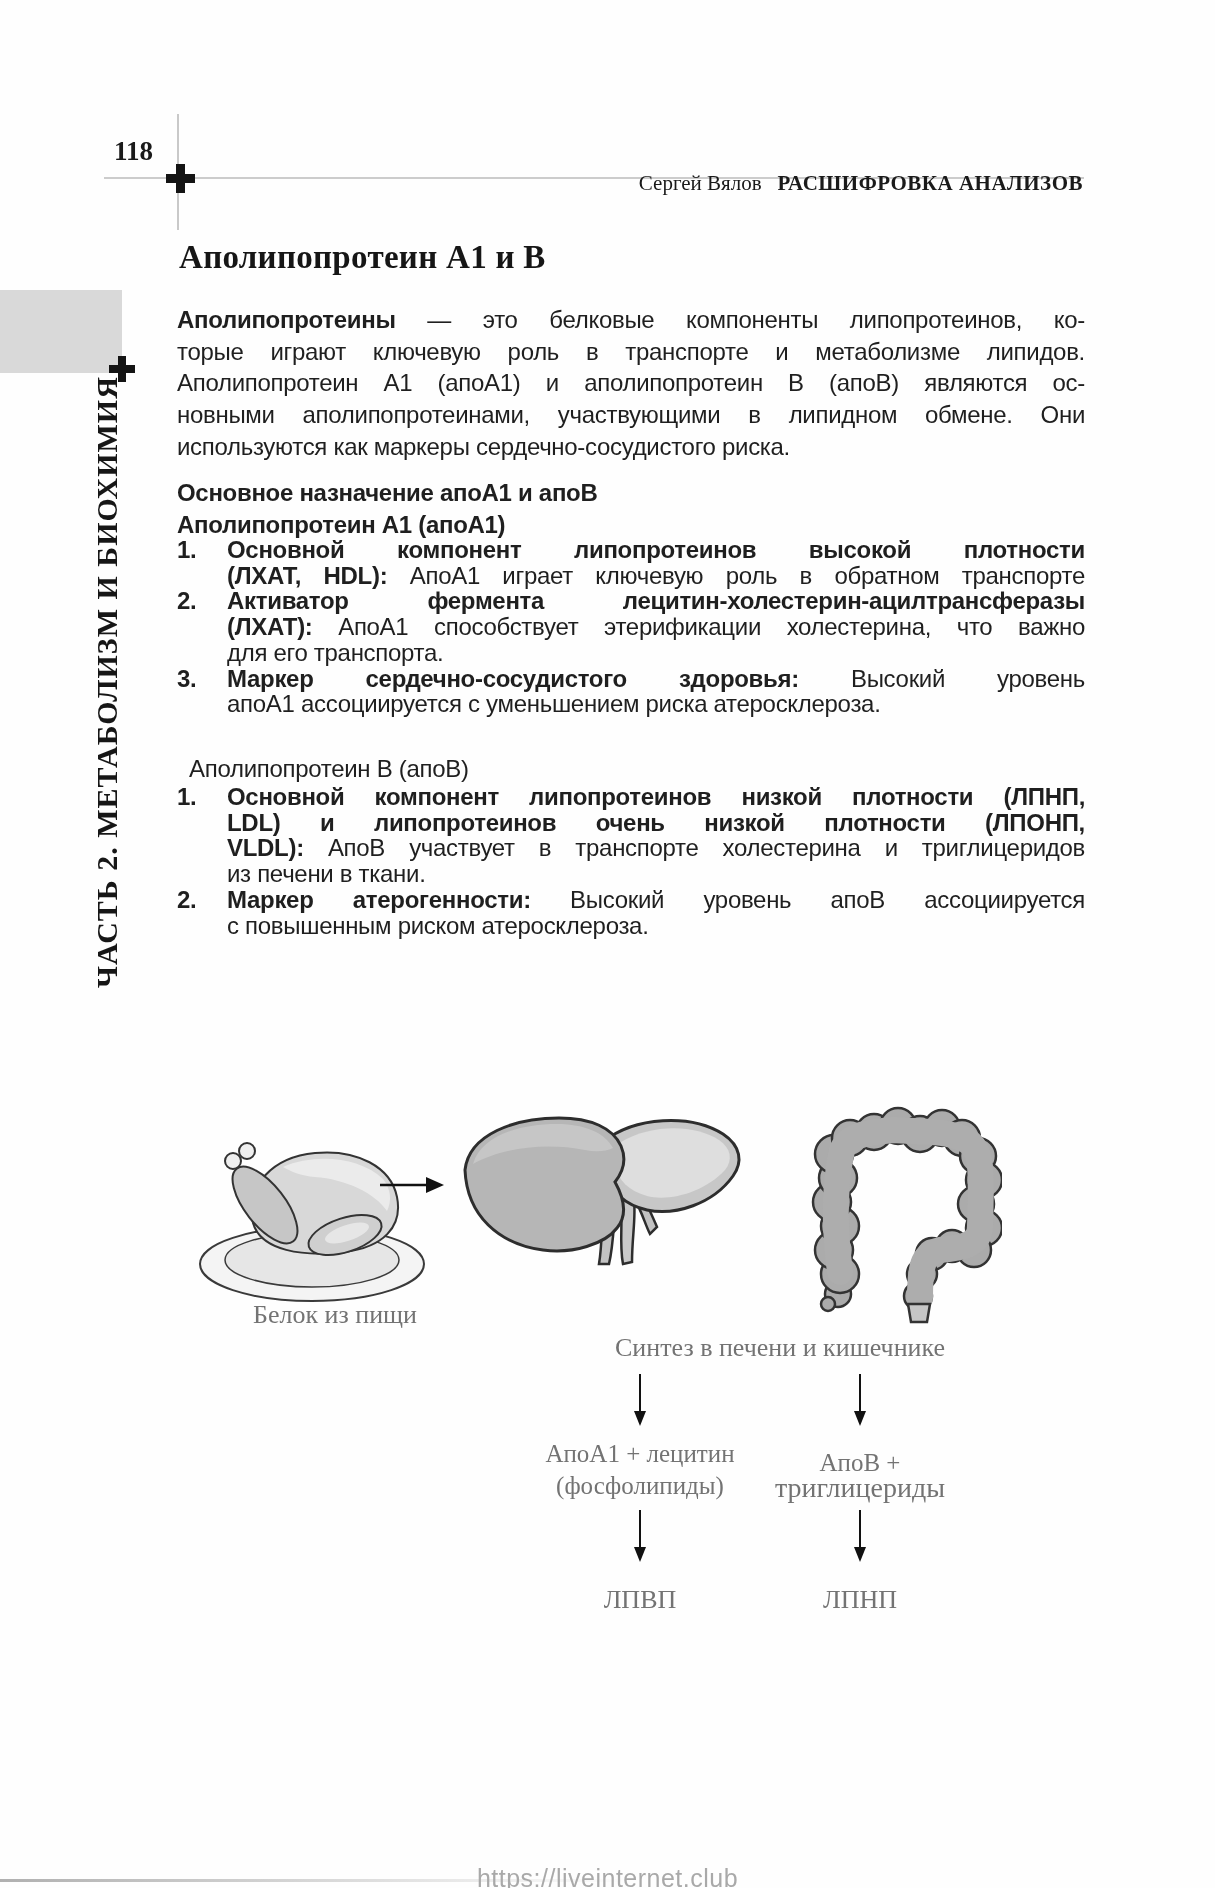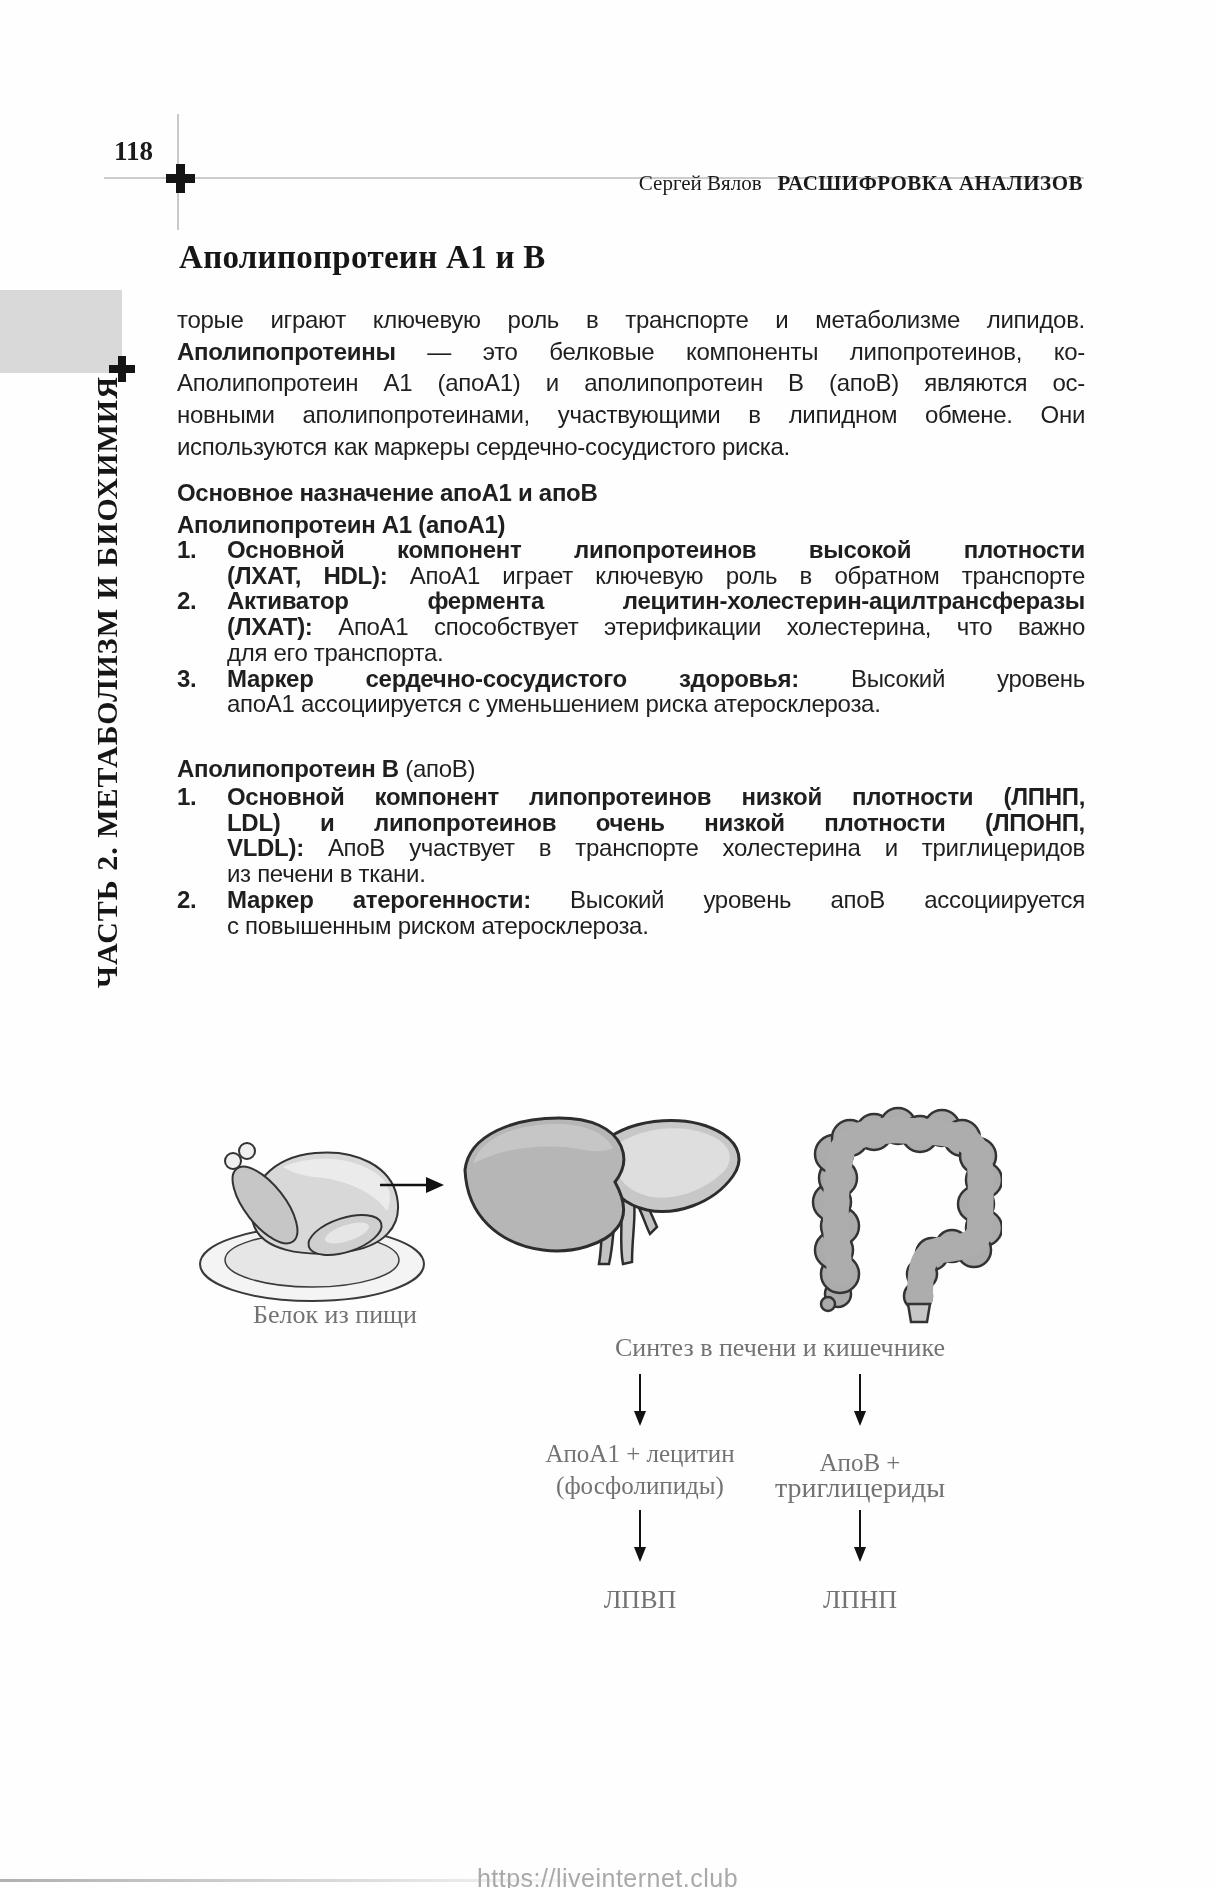--- a/index.html
+++ b/index.html
@@ -28,21 +28,21 @@
     font-family:"Liberation Serif",serif;font-weight:bold;font-size:30px;
     letter-spacing:1px;color:#161616;text-align:center;white-space:nowrap;
   }
   
   .doc-title{left:179px;top:239px;font-family:"Liberation Serif",serif;font-weight:bold;font-size:33px;color:#161616;letter-spacing:0.3px;}
   .textcol{left:177px;width:908px;font-size:24px;letter-spacing:-0.3px;}
   .intro{top:304px;line-height:31.7px;}
   .h2{top:479px;font-weight:bold;font-size:24px;}
   .h3a{top:511px;font-weight:bold;font-size:24px;}
   .h3b{top:755px;font-size:24px;}
-  .h3b .b{font-weight:bold;}
+  .h3b .b{font-weight:normal;margin-left:12px;}
   .lista{top:537px;line-height:25.7px;}
   .listb{top:784px;line-height:25.7px;}
   .li{position:relative;padding-left:50px;}
   .num{position:absolute;left:0;top:0;font-weight:bold;}
   .jl{text-align:justify;text-align-last:justify;}
   .jl-end{text-align:justify;text-align-last:left;}
   .b{font-weight:bold;}
   
   .diag-label{font-family:"Liberation Serif",serif;font-size:26px;color:#737373;text-align:center;white-space:nowrap;}
   .lbl-food{left:215px;top:1300px;width:240px;}
@@ -78,22 +78,22 @@
   <div class="abs side-tab"></div>
   <div class="abs plus plus-small" style="left:109px;top:356px;width:26px;height:26px;">
     <span class="pv"></span>
       <span class="ph"></span>
   </div>
   <div class="abs side-label">ЧАСТЬ 2. МЕТАБОЛИЗМ И БИОХИМИЯ</div>
 
   <div class="abs doc-title">Аполипопротеин А1 и В</div>
 
   <div class="abs textcol intro">
+    <div class="jl"><span class="b">Аполипопротеины</span><span> — это белковые компоненты липопротеинов, ко-</span></div>
     <div class="jl"><span>торые играют ключевую роль в транспорте и метаболизме липидов.</span></div>
-    <div class="jl"><span class="b">Аполипопротеины</span><span> — это белковые компоненты липопротеинов, ко-</span></div>
     <div class="jl"><span>Аполипопротеин А1 (апоА1) и аполипопротеин В (апоВ) являются ос-</span></div>
     <div class="jl"><span>новными аполипопротеинами, участвующими в липидном обмене. Они</span></div>
     <div class="jl-end"><span>используются как маркеры сердечно-сосудистого риска.</span></div>
   </div>
 
   <div class="abs textcol h2">Основное назначение апоА1 и апоВ</div>
   <div class="abs textcol h3a">Аполипопротеин А1 (апоА1)</div>
 
   <div class="abs textcol lista">
     <div class="li">

